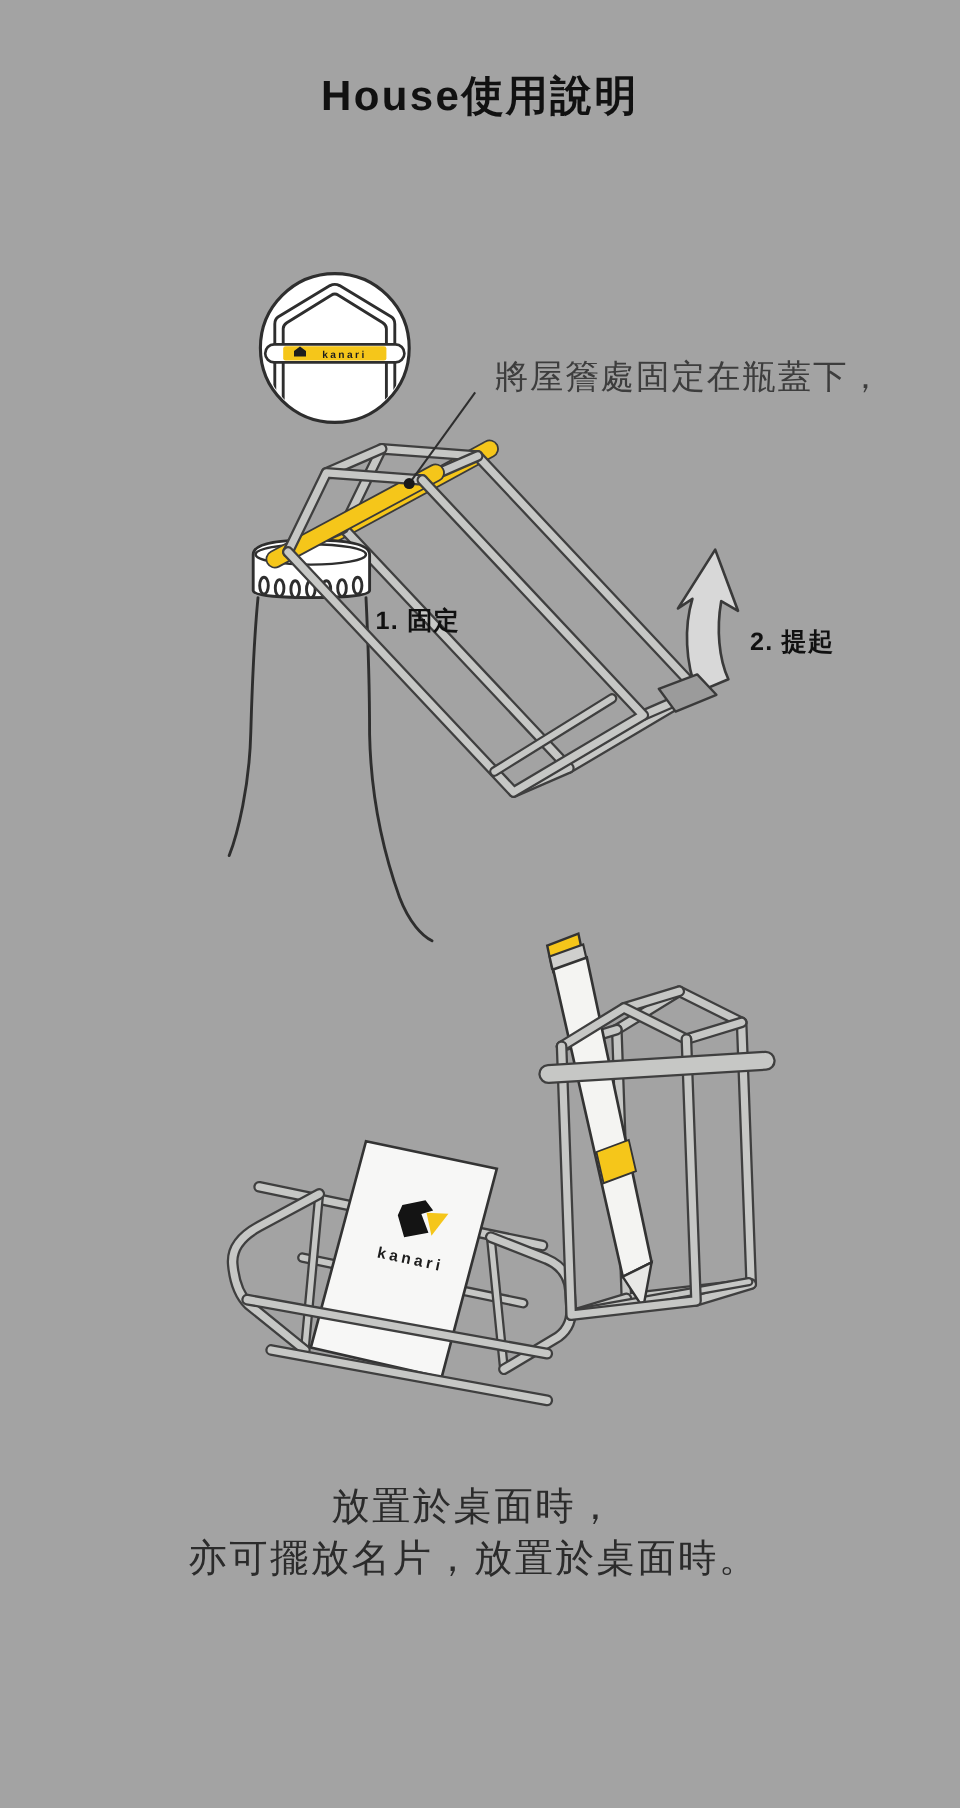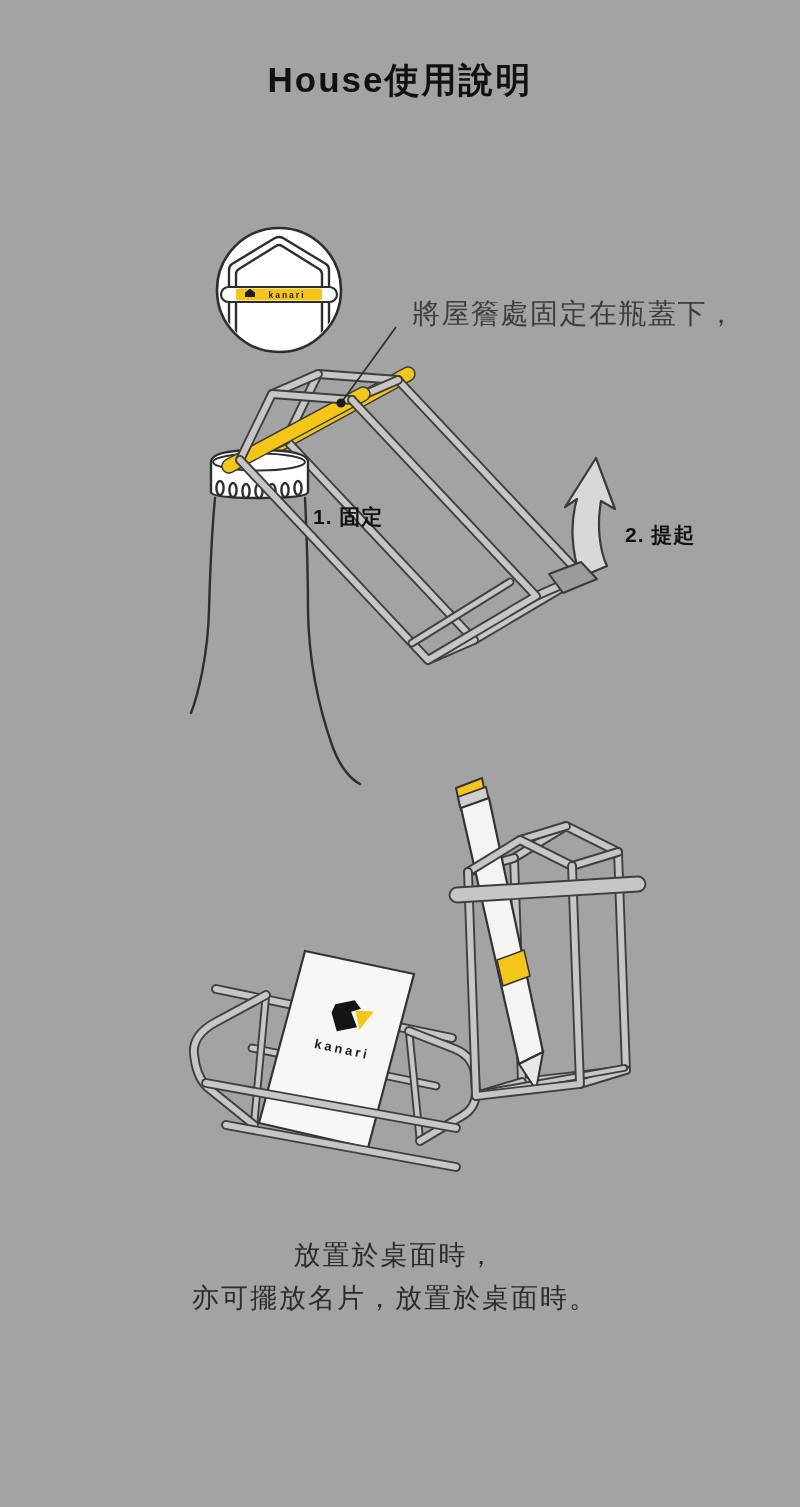--- a/index.html
+++ b/index.html
@@ -33,21 +33,21 @@
   .step-label{
     position:absolute;
     font-size:21px;font-weight:700;letter-spacing:1px;
     color:var(--ink);white-space:nowrap;
   }
   .step-1{left:313px;top:503px}
   .step-2{left:625px;top:521px}
   .caption{
     position:absolute;left:0;top:1234px;width:790px;
     text-align:center;
-    font-size:27px;line-height:43px;letter-spacing:2px;
+    font-size:32px;line-height:43px;letter-spacing:2px;
     color:#2b2b2b;
   }
   svg{position:absolute;left:0;top:0}
   .tube-o{fill:none;stroke:var(--outline);stroke-linecap:round;stroke-linejoin:round}
   .tube-i{fill:none;stroke:var(--wire);stroke-linecap:round;stroke-linejoin:round}
   .band-o{fill:none;stroke:#3a3a3a;stroke-linecap:round}
   .band-i{fill:none;stroke:var(--accent);stroke-linecap:round}
   .thin{fill:none;stroke:#2e2e2e;stroke-width:2.4;stroke-linecap:round;stroke-linejoin:round}
   .white-fill{fill:#ffffff;stroke:#2e2e2e;stroke-width:2.4}
   .logo-text{font-family:"Liberation Sans","DejaVu Sans",sans-serif;font-weight:700;fill:#1d1d1d}

